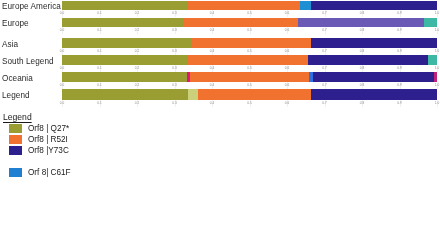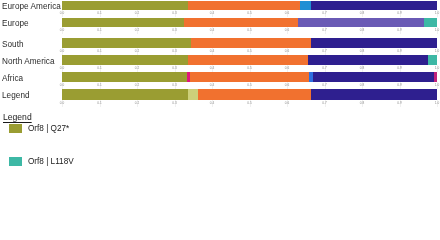--- a/index.html
+++ b/index.html
@@ -174,21 +174,21 @@
         <div class="tick" style="left: 70%;">0.7</div>
         <div class="gridline" style="left: 80%;"></div>
         <div class="tick" style="left: 80%;">0.8</div>
         <div class="gridline" style="left: 90%;"></div>
         <div class="tick" style="left: 90%;">0.9</div>
         <div class="gridline" style="left: 100%;"></div>
         <div class="tick" style="left: 100%;">1.0</div>
       </div>
     </div>
     <div class="row">
-      <div class="row-label" style="top: 40px;">South</div>
+      <div class="row-label" style="top: 40px;">Asia</div>
       <div class="bar-wrap" style="top: 38px;">
         <div class="bar" style="height: 10px;">
           <div class="seg" style="left: 0%; width: 34.5%; background: rgb(154, 157, 50);"></div>
           <div class="seg" style="left: 34.5%; width: 32%; background: rgb(241, 113, 47);"></div>
           <div class="seg" style="left: 66.5%; width: 33.5%; background: rgb(46, 31, 143);"></div>
         </div>
       </div>
       <div class="axis" style="top: 48px;">
         <div class="gridline" style="left: 0%;"></div>
         <div class="tick" style="left: 0%;">0.0</div>
@@ -208,21 +208,21 @@
         <div class="tick" style="left: 70%;">0.7</div>
         <div class="gridline" style="left: 80%;"></div>
         <div class="tick" style="left: 80%;">0.8</div>
         <div class="gridline" style="left: 90%;"></div>
         <div class="tick" style="left: 90%;">0.9</div>
         <div class="gridline" style="left: 100%;"></div>
         <div class="tick" style="left: 100%;">1.0</div>
       </div>
     </div>
     <div class="row">
-      <div class="row-label" style="top: 57px;">North America</div>
+      <div class="row-label" style="top: 57px;">South Legend</div>
       <div class="bar-wrap" style="top: 55px;">
         <div class="bar" style="height: 10px;">
           <div class="seg" style="left: 0%; width: 33.5%; background: rgb(154, 157, 50);"></div>
           <div class="seg" style="left: 33.5%; width: 32%; background: rgb(241, 113, 47);"></div>
           <div class="seg" style="left: 65.5%; width: 32%; background: rgb(46, 31, 143);"></div>
           <div class="seg" style="left: 97.5%; width: 2.5%; background: rgb(61, 184, 165);"></div>
         </div>
       </div>
       <div class="axis" style="top: 65px;">
         <div class="gridline" style="left: 0%;"></div>
@@ -243,21 +243,21 @@
         <div class="tick" style="left: 70%;">0.7</div>
         <div class="gridline" style="left: 80%;"></div>
         <div class="tick" style="left: 80%;">0.8</div>
         <div class="gridline" style="left: 90%;"></div>
         <div class="tick" style="left: 90%;">0.9</div>
         <div class="gridline" style="left: 100%;"></div>
         <div class="tick" style="left: 100%;">1.0</div>
       </div>
     </div>
     <div class="row">
-      <div class="row-label" style="top: 74px;">Africa</div>
+      <div class="row-label" style="top: 74px;">Oceania</div>
       <div class="bar-wrap" style="top: 72px;">
         <div class="bar" style="height: 10px;">
           <div class="seg" style="left: 0%; width: 33.2%; background: rgb(154, 157, 50);"></div>
           <div class="seg" style="left: 33.2%; width: 0.8%; background: rgb(224, 22, 122);"></div>
           <div class="seg" style="left: 34%; width: 31.8%; background: rgb(241, 113, 47);"></div>
           <div class="seg" style="left: 65.8%; width: 1%; background: rgb(47, 111, 224);"></div>
           <div class="seg" style="left: 66.8%; width: 32.4%; background: rgb(46, 31, 143);"></div>
           <div class="seg" style="left: 99.2%; width: 0.8%; background: rgb(192, 34, 122);"></div>
         </div>
       </div>
@@ -322,17 +322,25 @@
       </div>
     </div>
   </div>
 
 <div id="legend">
   <div id="legend-title">Legend</div>
 <div class="legend-item" style="top: 14px;">
       <span class="swatch" style="background: rgb(154, 157, 50);"></span>
       <span class="legend-label">Orf8 | Q27*</span>
     </div>
-    <div class="legend-item" style="top: 47px;">
-      <span class="swatch" style="background: rgb(61, 184, 165);"></span>
-      <span class="legend-label">Orf8 | L118V</span>
+    <div class="legend-item" style="top: 25px;">
+      <span class="swatch" style="background: rgb(241, 113, 47);"></span>
+      <span class="legend-label">Orf8 | R52I</span>
+    </div>
+    <div class="legend-item" style="top: 36px;">
+      <span class="swatch" style="background: rgb(46, 31, 143);"></span>
+      <span class="legend-label">Orf8 |Y73C</span>
+    </div>
+    <div class="legend-item" style="top: 58px;">
+      <span class="swatch" style="background: rgb(31, 127, 208);"></span>
+      <span class="legend-label">Orf 8| C61F</span>
     </div>
   </div>
 
 </body></html>

